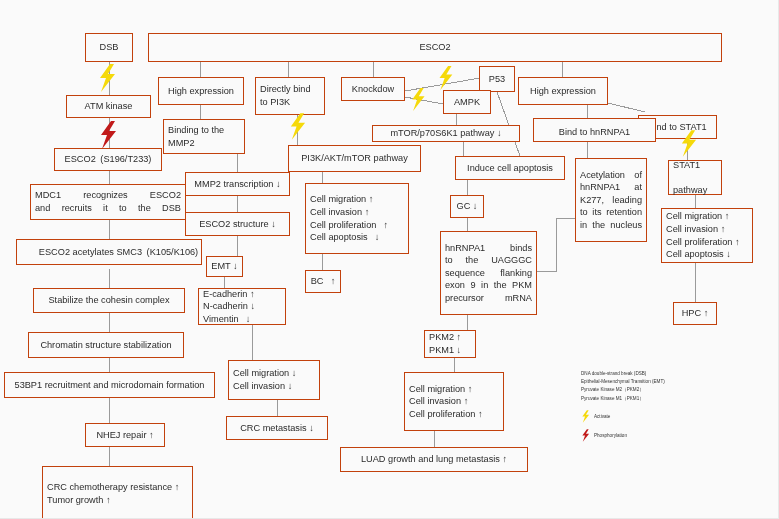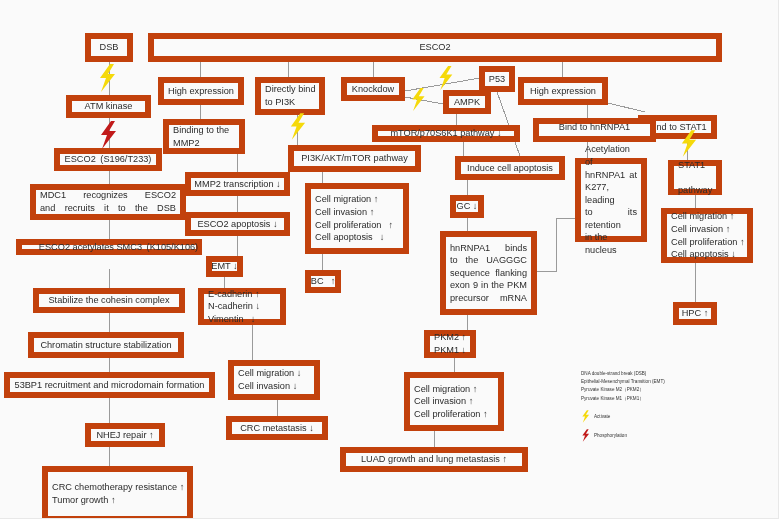--- a/index.html
+++ b/index.html
@@ -15,21 +15,21 @@
     background: #fafafa;
     border-right: 1px solid #e8e8e8;
     border-bottom: 1px solid #e8e8e8;
     overflow: hidden;
     font-family: "Liberation Sans", sans-serif;
     box-sizing: border-box;
   }
   .node {
     position: absolute;
     box-sizing: border-box;
-    border: 6px solid #c2410c;
+    border: 1px solid #c2410c;
     background: #fafafa;
     color: #2b2b2b;
     font-size: 9.2px;
     line-height: 12.6px;
     display: flex;
     flex-direction: column;
     justify-content: center;
     padding: 2px 4px;
     z-index: 3;
   }
@@ -242,26 +242,26 @@
     <span class="ln">Cell apoptosis  ↓</span>
   </div>
 
   <div class="node left" style="left:661px; top:208px; width:92px; height:55px;">
     <span class="ln">Cell migration ↑</span>
     <span class="ln">Cell invasion ↑</span>
     <span class="ln">Cell proliferation ↑</span>
     <span class="ln">Cell apoptosis ↓</span>
   </div>
 
-  <div class="node center" style="left:16px; top:239px; width:186px; height:16px;padding-left:23px;">
+  <div class="node center" style="left:16px; top:239px; width:186px; height:26px;padding-left:23px;">
     <span class="ln">ESCO2 acetylates SMC3 (K105/K106)</span>
   </div>
 
   <div class="node center" style="left:185px; top:212px; width:105px; height:24px;">
-    <span class="ln">ESCO2 apoptosis ↓</span>
+    <span class="ln">ESCO2 structure ↓</span>
   </div>
 
   <div class="node center" style="left:450px; top:195px; width:34px; height:23px;">
     <span class="ln">GC ↓</span>
   </div>
 
   <div class="node center" style="left:305px; top:270px; width:36px; height:23px;">
     <span class="ln">BC  ↑</span>
   </div>
 

